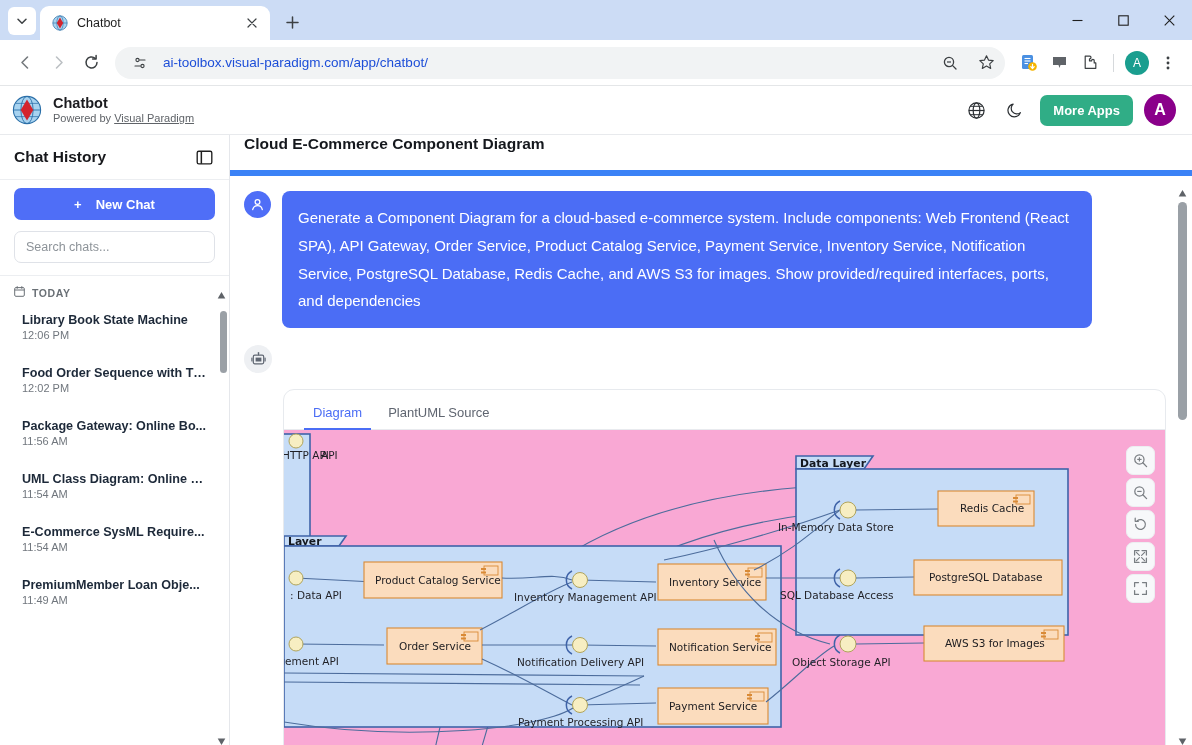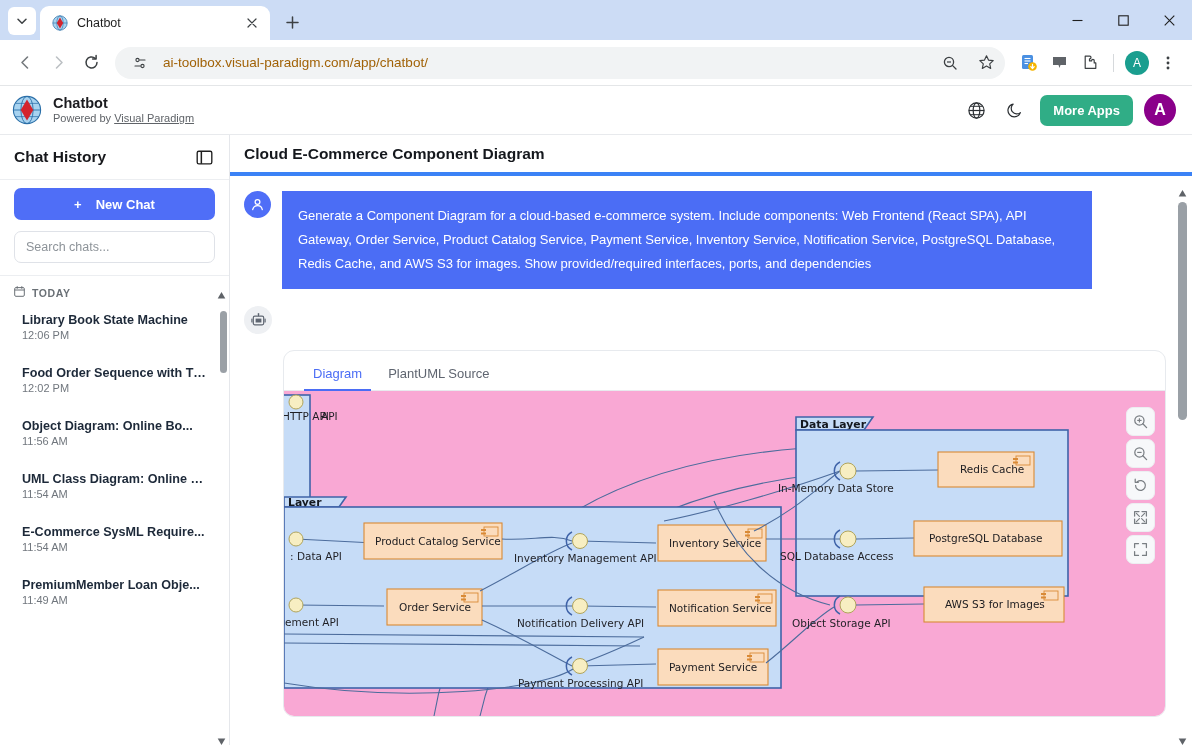--- a/index.html
+++ b/index.html
@@ -38,21 +38,21 @@
     height: 46px; background: #ffffff; display: flex; align-items: center;
     padding: 0 10px; gap: 3px; border-bottom: 1px solid #e4e6e8;
   }
   .nav-btn { width: 30px; height: 30px; border-radius: 50%; display: flex;
     align-items: center; justify-content: center; cursor: pointer; flex: 0 0 30px; }
   .omnibox {
     flex: 1; height: 32px; background: #f1f3f4; border-radius: 16px;
     display: flex; align-items: center; padding: 0 6px 0 12px; gap: 10px;
     margin: 0 6px; cursor: text;
   }
-  .omnibox-url { flex: 1; font-size: 13.5px; color: #a16207; }
+  .omnibox-url { flex: 1; font-size: 13.5px; color: #1d4ed8; }
   .omni-icon { width: 26px; height: 26px; border-radius: 50%; display: flex;
     align-items: center; justify-content: center; cursor: pointer; flex:0 0 26px;}
   .tb-icon { width: 28px; height: 28px; display: flex; align-items: center;
     justify-content: center; cursor: pointer; flex: 0 0 28px; }
   .tb-divider { width: 1px; height: 18px; background: #d6d9dc; margin: 0 6px; }
   .profile-av { width: 24px; height: 24px; border-radius: 50%; background: #1a9e8f;
     color: #fff; font-size: 12px; display: flex; align-items: center;
     justify-content: center; cursor: pointer; }
 
   
@@ -110,31 +110,31 @@
     white-space: nowrap; overflow: hidden; text-overflow: ellipsis; }
   .chat-item.active .chat-item-title { color: #1b2a4a; }
   .chat-item-time { font-size: 11px; color: #70767d; margin-top: 2px; }
   .sb-scrollbar { position: absolute; right: 2px; top: 22px; bottom: 16px; width: 7px; }
   .sb-scroll-thumb { position: absolute; top: 13px; width: 7px; height: 62px;
     background: #9aa0a6; border-radius: 4px; cursor: pointer; }
   .sb-arrow { position: absolute; right: 1px; width: 9px; height: 9px; cursor: pointer; }
 
   
   .main { flex: 1; display: flex; flex-direction: column; min-width: 0; background: #fff; }
-  .main-title-bar { height: 41px; display: flex; align-items: center; padding: 0 14px;
-    border-bottom: 4px solid #3b82f6; }
+  .main-title-bar { height: 41px; display: flex; align-items: flex-start; padding: 0 14px;
+    border-bottom: 6px solid #3b82f6; }
   .main-title { font-size: 15.5px; font-weight: bold; color: #15181d; }
   .chat-scroll { flex: 1; position: relative; overflow: hidden;
     padding: 10px 26px 0 14px; }
 
   .msg-row { display: flex; gap: 11px; align-items: flex-start; padding-top: 5px; }
   .msg-avatar { width: 27px; height: 27px; flex: 0 0 27px; border-radius: 50%;
     background: #4f6ef7; display: flex; align-items: center; justify-content: center; }
-  .bubble-user { background: #4b6df5; color: #fff; border-radius: 0;
-    padding: 13px 16px; font-size: 13px; line-height: 1.85; max-width: 810px; }
+  .bubble-user { background: #4b6df5; color: #fff; border-radius: 8px;
+    padding: 13px 16px; font-size: 15px; line-height: 1.85; max-width: 810px; }
 
   .bot-row { display: flex; gap: 11px; align-items: flex-start; margin-top: 17px; }
   .bot-avatar { width: 28px; height: 28px; flex: 0 0 28px; border-radius: 50%;
     background: #eef0f3; display: flex; align-items: center; justify-content: center; }
   .diagram-card { flex: 1; border: 1px solid #e7eaee; border-radius: 11px;
     background: #fff; overflow: hidden; min-width: 0; margin-top: 44px; }
   .tabs-bar { display: flex; gap: 8px; padding: 10px 20px 0 20px;
     border-bottom: 1px solid #e8eaee; }
   .dtab { font-size: 13px; padding: 5px 9px 8px; color: #5f6570; cursor: pointer;
     border-bottom: 2.5px solid transparent; margin-bottom: -1px; }
@@ -363,21 +363,21 @@
 
         <div class="chat-item">
           <div class="chat-item-title">Library Book State Machine</div>
           <div class="chat-item-time">12:06 PM</div>
         </div>
         <div class="chat-item">
           <div class="chat-item-title">Food Order Sequence with Ti...</div>
           <div class="chat-item-time">12:02 PM</div>
         </div>
         <div class="chat-item">
-          <div class="chat-item-title">Object Diagram: Online Bo...</div>
+          <div class="chat-item-title">Package Gateway: Online Bo...</div>
           <div class="chat-item-time">11:56 AM</div>
         </div>
         <div class="chat-item">
           <div class="chat-item-title">UML Class Diagram: Online L...</div>
           <div class="chat-item-time">11:54 AM</div>
         </div>
         <div class="chat-item">
           <div class="chat-item-title">E-Commerce SysML Require...</div>
           <div class="chat-item-time">11:54 AM</div>
         </div>

